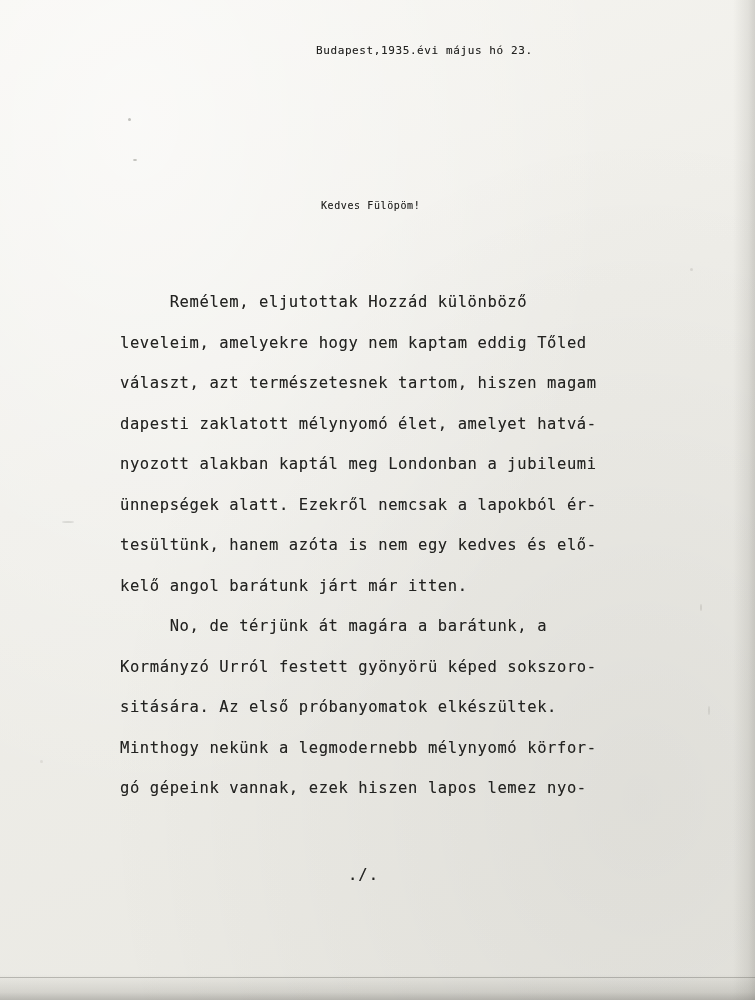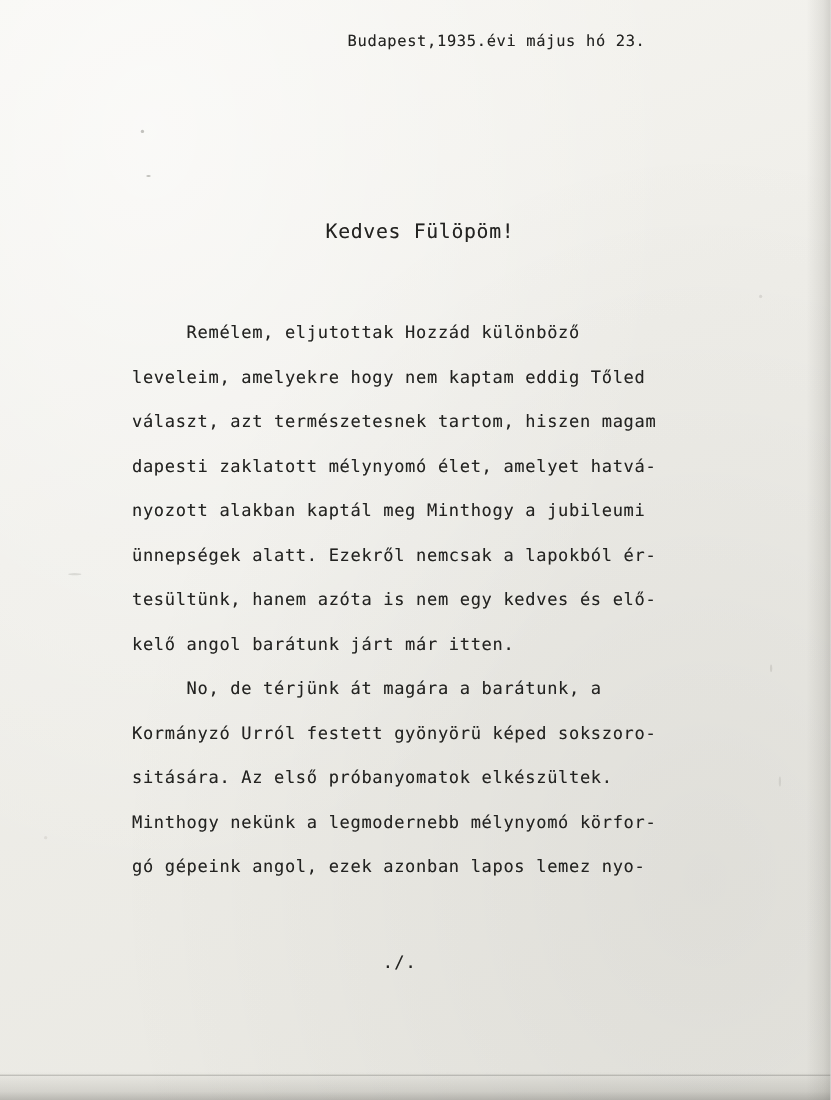--- a/index.html
+++ b/index.html
@@ -55,31 +55,31 @@
   }
 
   .typed {
     font-family: "DejaVu Sans Mono", "Liberation Mono", monospace;
     color: #232321;
     letter-spacing: 0.6px;
   }
 
   .datum {
     position: absolute;
-    top: 30px;
+    top: 44px;
     left: 316px;
-    font-size: 14px;
+    font-size: 11px;
     white-space: nowrap;
   }
 
   .salutation {
     position: absolute;
     top: 200px;
-    left: 296px;
-    font-size: 18px;
+    left: 321px;
+    font-size: 10px;
     white-space: nowrap;
   }
 
   .body-block {
     position: absolute;
     top: 282px;
     left: 120px;
     width: 580px;
   }
   .line {
@@ -115,30 +115,30 @@
 
   <div class="typed datum">Budapest,1935.évi május hó 23.</div>
 
   <div class="typed salutation">Kedves Fülöpöm!</div>
 
   <div class="body-block">
     <div class="typed line">     Remélem, eljutottak Hozzád különböző</div>
     <div class="typed line">leveleim, amelyekre hogy nem kaptam eddig Tőled</div>
     <div class="typed line">választ, azt természetesnek tartom, hiszen magam</div>
     <div class="typed line">dapesti zaklatott mélynyomó élet, amelyet hatvá-</div>
-    <div class="typed line">nyozott alakban kaptál meg Minthogy a jubileumi</div>
+    <div class="typed line">nyozott alakban kaptál meg Londonban a jubileumi</div>
     <div class="typed line">ünnepségek alatt. Ezekről nemcsak a lapokból ér-</div>
     <div class="typed line">tesültünk, hanem azóta is nem egy kedves és elő-</div>
     <div class="typed line">kelő angol barátunk járt már itten.</div>
 
     <div class="typed line">     No, de térjünk át magára a barátunk, a</div>
     <div class="typed line">Kormányzó Urról festett gyönyörü képed sokszoro-</div>
     <div class="typed line">sitására. Az első próbanyomatok elkészültek.</div>
     <div class="typed line">Minthogy nekünk a legmodernebb mélynyomó körfor-</div>
-    <div class="typed line">gó gépeink angol, ezek azonban lapos lemez nyo-</div>
+    <div class="typed line">gó gépeink vannak, ezek hiszen lapos lemez nyo-</div>
   </div>
 
   <div class="typed footmark">./.</div>
 
   <div class="sheet-line"></div>
   <div class="edge-shadow-right"></div>
   <div class="edge-shadow-bottom"></div>
 </div>
 
 </body></html>

